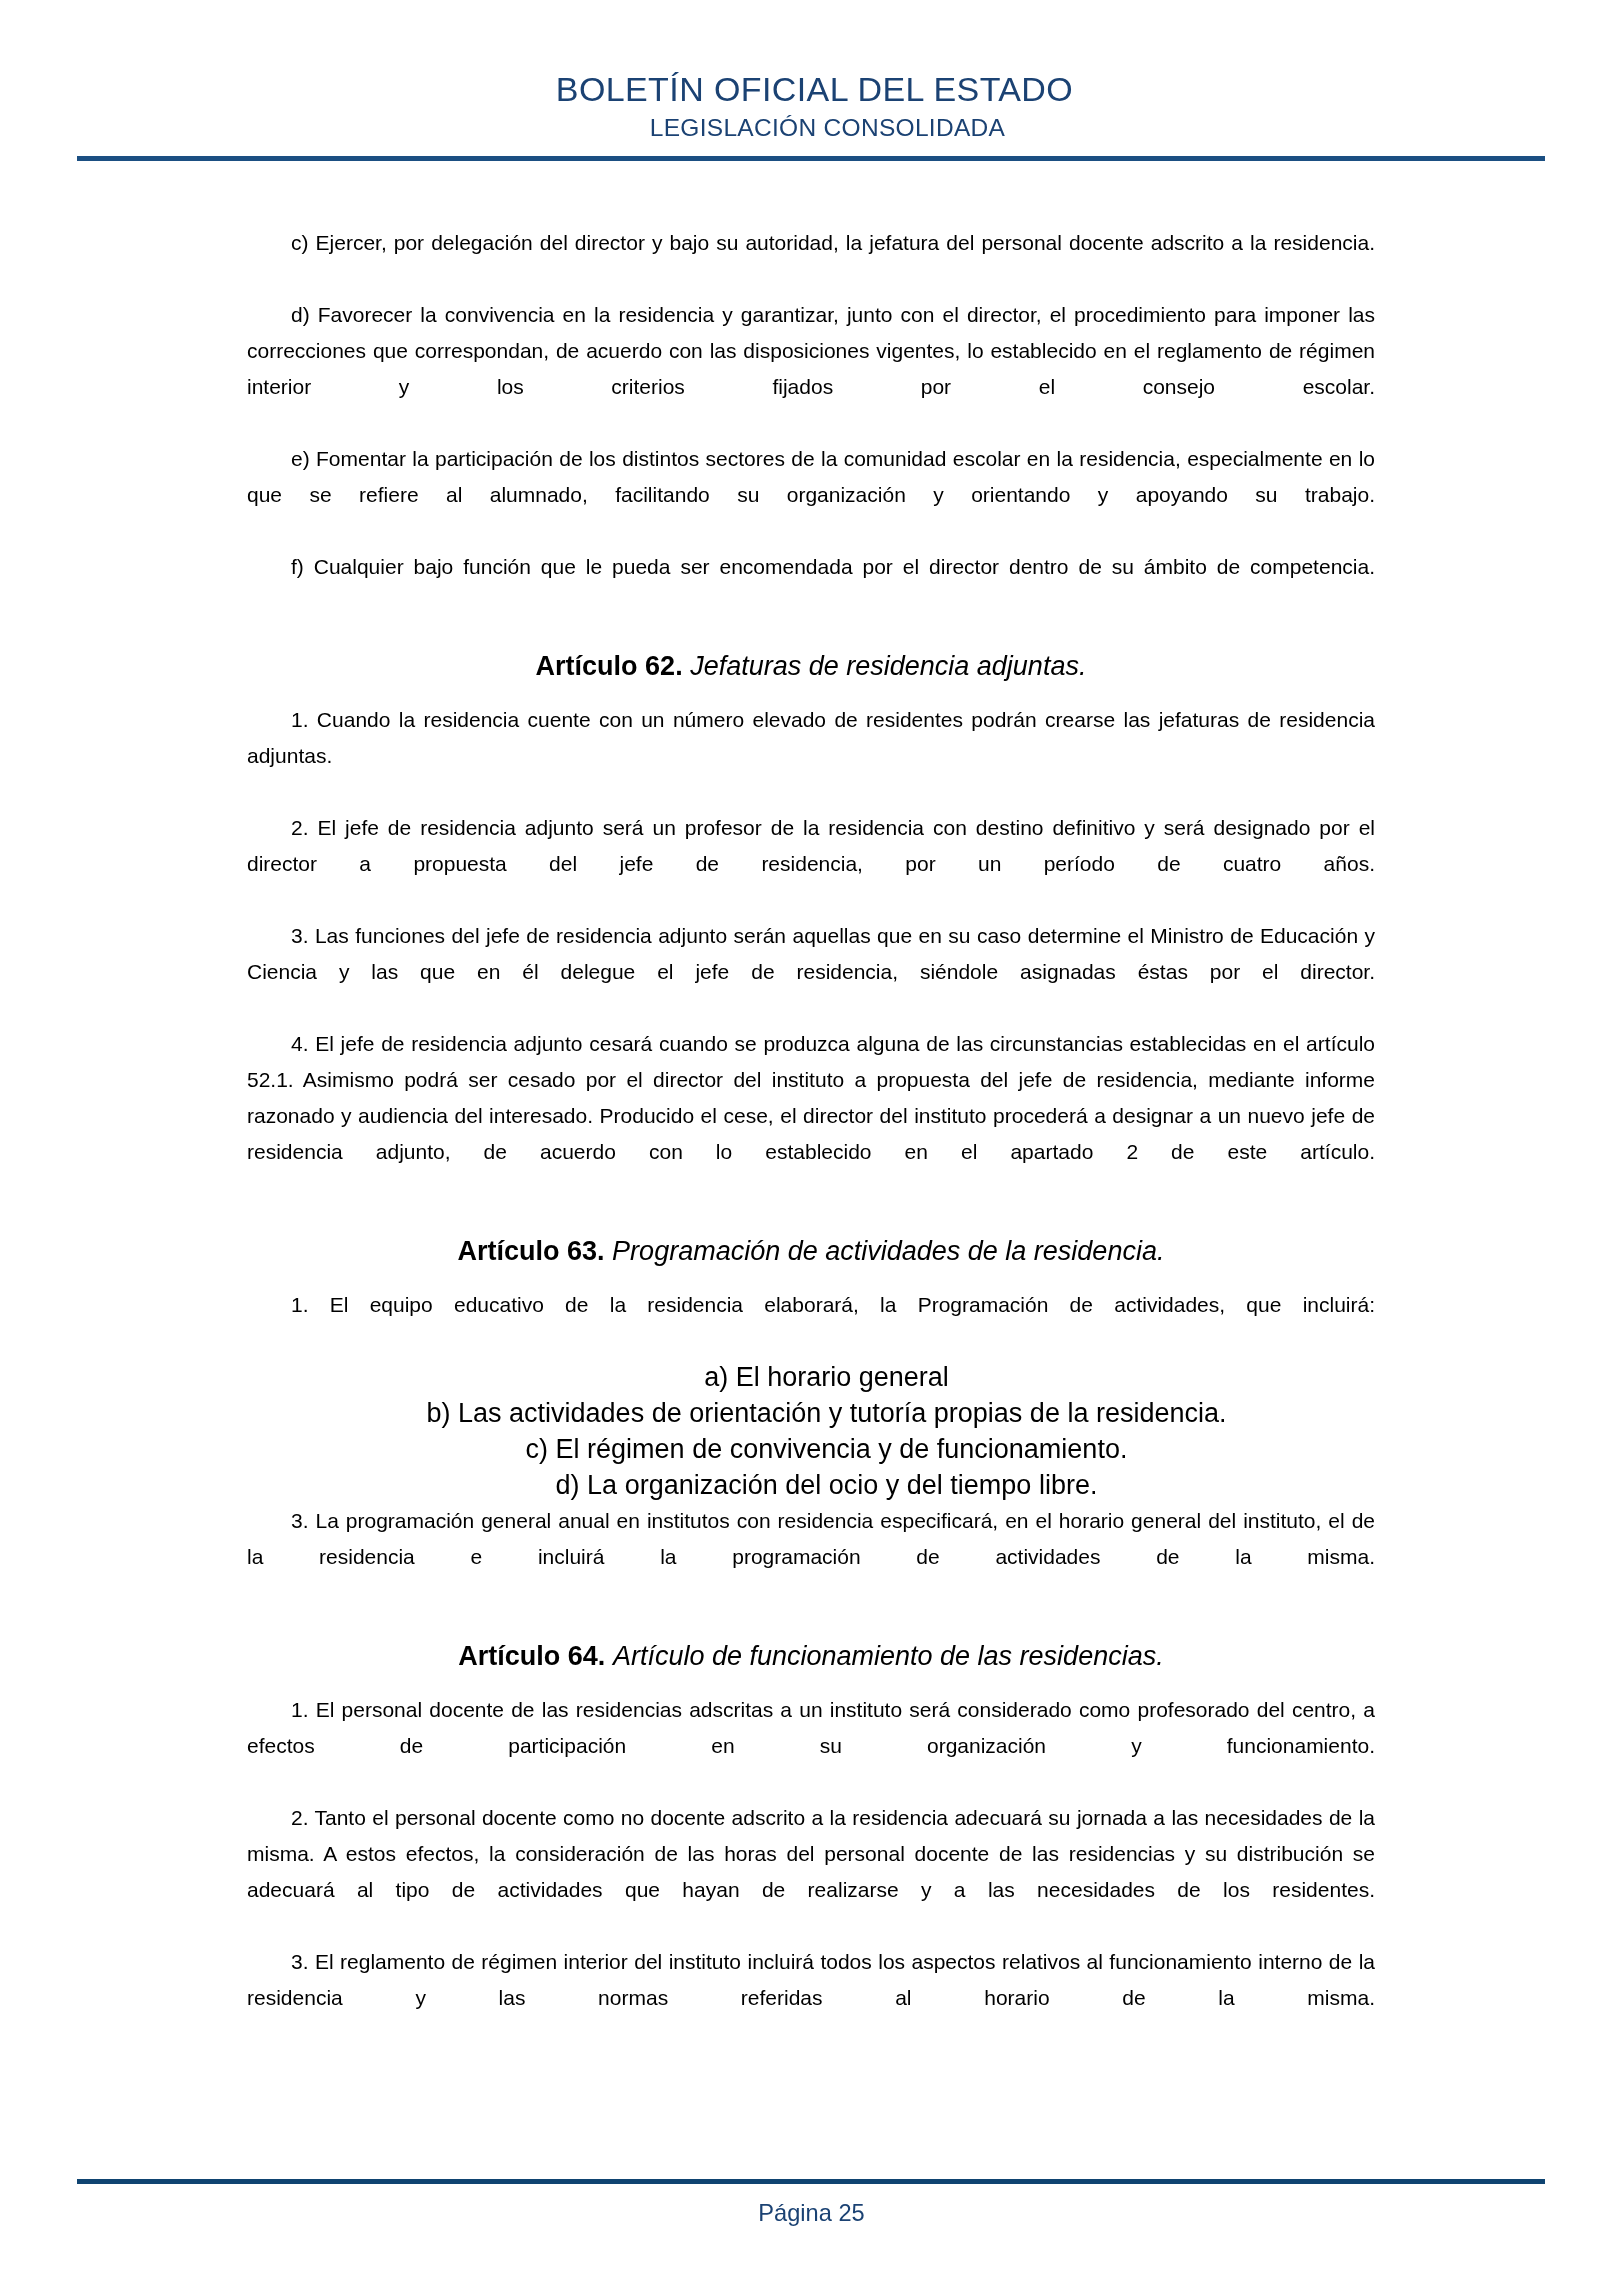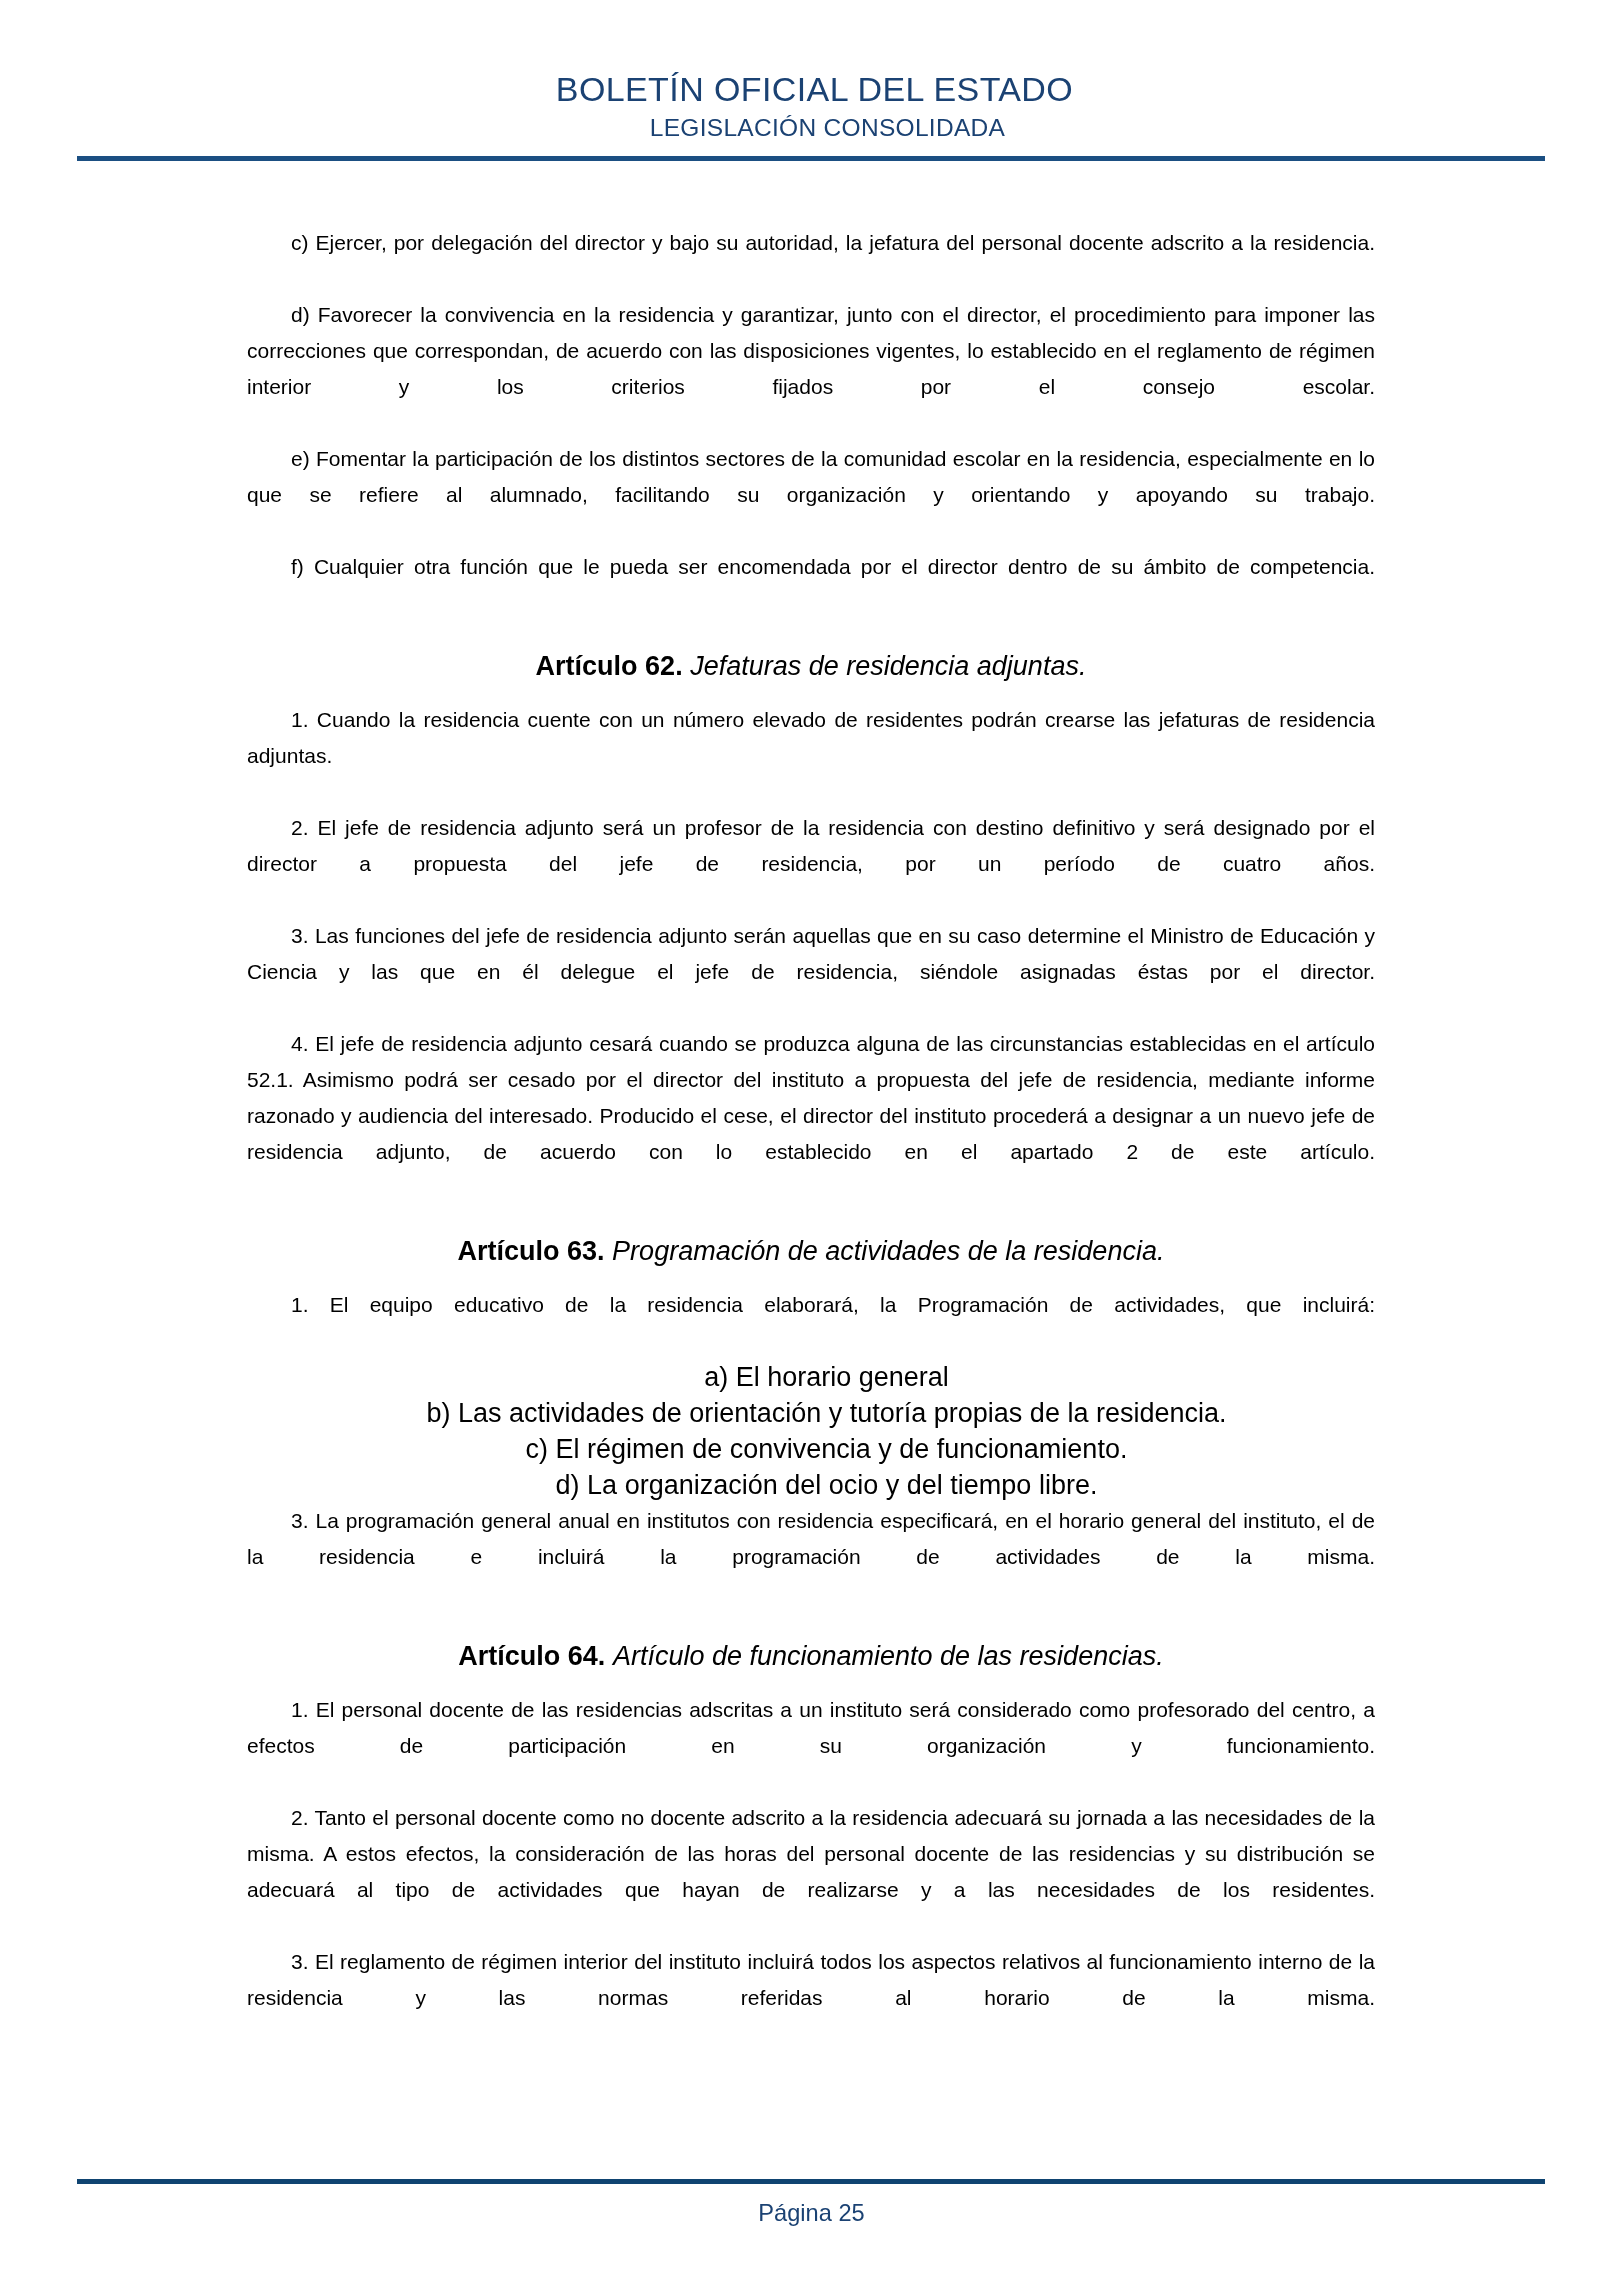--- a/index.html
+++ b/index.html
@@ -133,21 +133,21 @@
     <div class="masthead-title">BOLETÍN OFICIAL DEL ESTADO</div>
     <div class="masthead-subtitle">LEGISLACIÓN CONSOLIDADA</div>
   </div>
   <div class="header-rule"></div>
 
   <div class="content">
 
     <p class="body-par">c) Ejercer, por delegación del director y bajo su autoridad, la jefatura del personal docente adscrito a la residencia.</p>
     <p class="body-par">d) Favorecer la convivencia en la residencia y garantizar, junto con el director, el procedimiento para imponer las correcciones que correspondan, de acuerdo con las disposiciones vigentes, lo establecido en el reglamento de régimen interior y los criterios fijados por el consejo escolar.</p>
     <p class="body-par">e) Fomentar la participación de los distintos sectores de la comunidad escolar en la residencia, especialmente en lo que se refiere al alumnado, facilitando su organización y orientando y apoyando su trabajo.</p>
-    <p class="body-par">f) Cualquier otra función que le pueda ser encomendada por el director dentro de su ámbito de competencia.</p>
+    <p class="body-par">f) Cualquier bajo función que le pueda ser encomendada por el director dentro de su ámbito de competencia.</p>
 
     <div class="gap-before-heading"></div>
     <h2 class="article-heading">
       <span class="art-num">Artículo 62.</span>
       <span class="art-title">Jefaturas de residencia adjuntas.</span>
     </h2>
     <div class="gap-after-heading"></div>
 
     <p class="body-par">1. Cuando la residencia cuente con un número elevado de residentes podrán crearse las jefaturas de residencia adjuntas.</p>
     <p class="body-par">2. El jefe de residencia adjunto será un profesor de la residencia con destino definitivo y será designado por el director a propuesta del jefe de residencia, por un período de cuatro años.</p>

